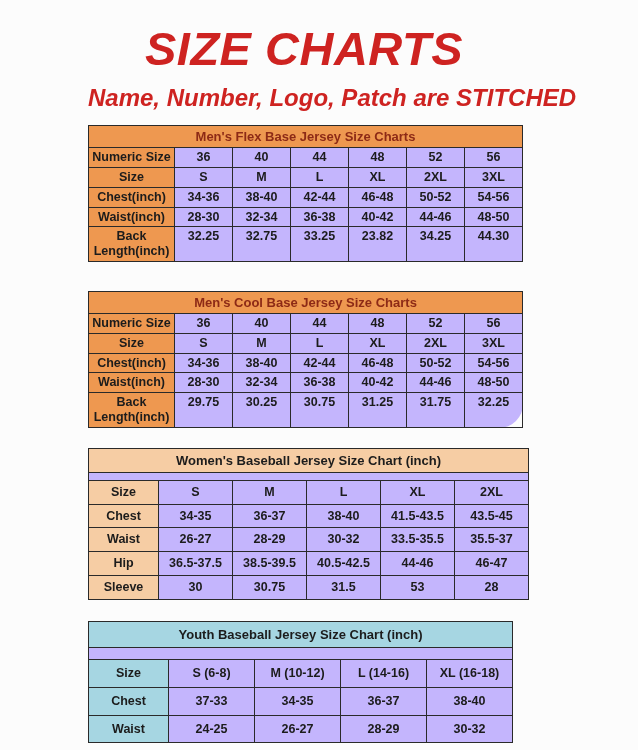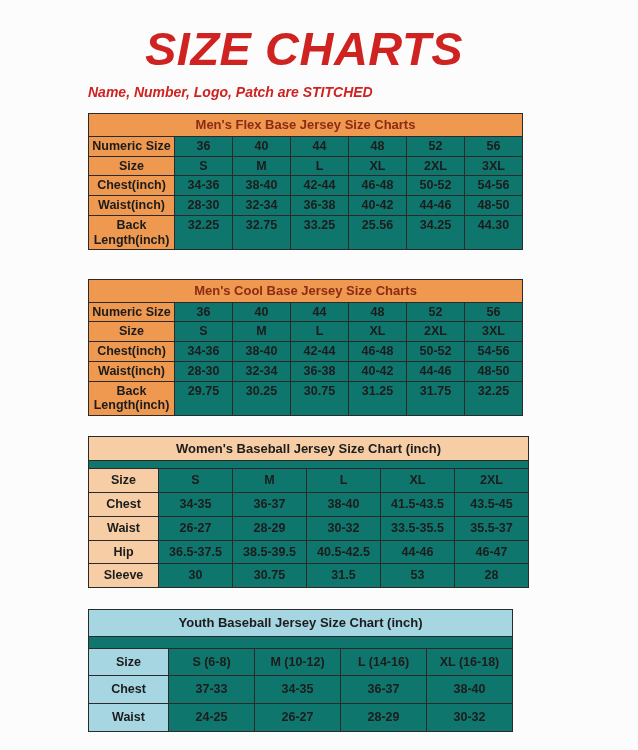--- a/index.html
+++ b/index.html
@@ -28,31 +28,31 @@
     color: var(--red);
     font-size: 47px;
     font-weight: bold;
     font-style: italic;
     letter-spacing: 0.5px;
     line-height: 1.05;
   }
   .subtitle {
     margin: 11px 0 0 88px;
     color: var(--red);
-    font-size: 14px;
+    font-size: 24px;
     font-weight: bold;
     font-style: italic;
     line-height: 1.15;
   }
 
   table {
     border-collapse: collapse;
     table-layout: fixed;
     margin-left: 88px;
-    background: #0f766e;
+    background: #c4b5fd;
   }
   th, td {
     border: 1.5px solid var(--border);
     color: var(--celltext);
     font-size: 12.5px;
     font-weight: bold;
     text-align: center;
     vertical-align: top;
     padding: 2px 2px;
     line-height: 1.18;
@@ -68,21 +68,21 @@
   .label-cell { background: var(--head-bg); }
 
   .theme-orange { --head-bg: var(--orange); --title-color: var(--orange-title); }
   .theme-peach  { --head-bg: var(--peach);  --title-color: var(--celltext); }
   .theme-blue   { --head-bg: var(--blue);   --title-color: var(--celltext); }
 
   .spacer-row td { padding: 0; height: 8px; border-top-width: 1.5px; }
 
   
   #size-table-0 { margin-top: 13px; }
-  #size-table-1 { margin-top: 29px; }
+  #size-table-1 { margin-top: 29px; border-radius: 24px; }
   #size-table-2 { margin-top: 20px; }
   #size-table-3 { margin-top: 21px; }
 
   #size-table-0 .col-label, #size-table-1 .col-label { width: 86px; }
   #size-table-0 .col-data,  #size-table-1 .col-data  { width: 58px; }
   #size-table-2 .col-label { width: 70px; }
   #size-table-2 .col-data  { width: 74px; }
   #size-table-3 .col-label { width: 80px; }
   #size-table-3 .col-data  { width: 86px; }
 
@@ -147,21 +147,21 @@
           <td class="data-cell">36-38</td>
           <td class="data-cell">40-42</td>
           <td class="data-cell">44-46</td>
           <td class="data-cell">48-50</td>
         </tr>
         <tr>
           <th class="label-cell">Back Length(inch)</th>
           <td class="data-cell">32.25</td>
           <td class="data-cell">32.75</td>
           <td class="data-cell">33.25</td>
-          <td class="data-cell">25.56</td>
+          <td class="data-cell">23.82</td>
           <td class="data-cell">34.25</td>
           <td class="data-cell">44.30</td>
         </tr>
       </tbody>
     </table>
   <table id="size-table-1" class="theme-orange">
       <colgroup>
         <col class="col-label">
         <col class="col-data">
         <col class="col-data">

